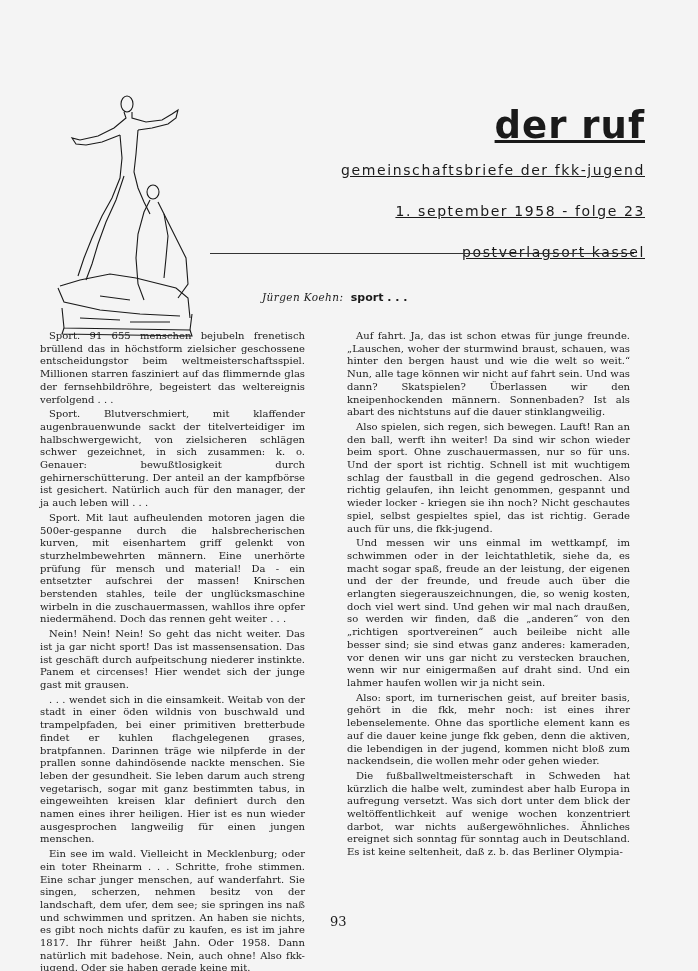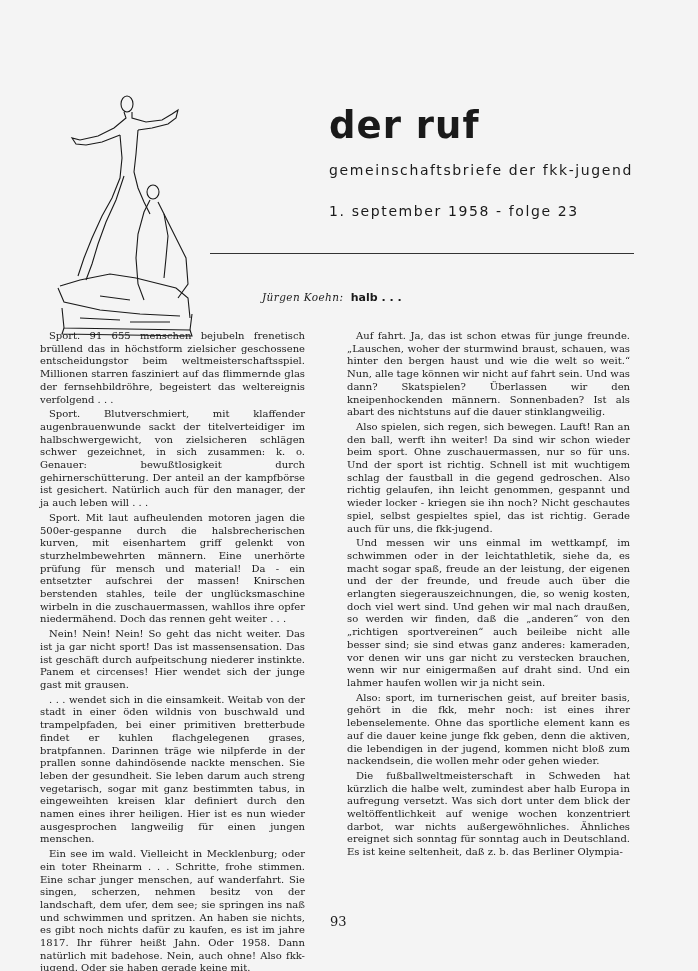--- a/index.html
+++ b/index.html
@@ -8,22 +8,23 @@
       background: #f4f4f4;
       position: relative;
       overflow: hidden;
       color: #1a1a1a;
       font-family: "DejaVu Serif", serif;
     }
     .statue {
       position: absolute; left: 40px; top: 88px; width: 170px; height: 256px;
     }
     .masthead {
-      position: absolute; right: 65px; top: 105px; 
+      position: absolute; right: 53px; top: 105px; text-align: right;
       font-family: "DejaVu Sans", sans-serif;
+      text-decoration: underline;
     }
     .title {
       font-weight: bold; font-size: 37px; letter-spacing: 1px;
       line-height: 42px; margin-bottom: 14px;
     }
     .subline {
       font-size: 14px; letter-spacing: 1.6px; line-height: 18px; margin-bottom: 23px;
     }
     .rule {
       position: absolute; left: 210px; top: 253px; width: 424px; height: 0;
@@ -74,26 +75,27 @@
   <path d="M18 200 L24 214 L60 222 L100 226 L140 228"></path>
   <path d="M22 220 L24 240 L150 242 L152 226"></path>
   <path d="M24 240 L22 246 L152 248 L150 242"></path>
   <path d="M40 230 L80 232 M90 234 L130 234 M60 208 L90 212"></path>
 </svg>
 
 <div class="masthead">
   <div class="title">der ruf</div>
   <div class="subline">gemeinschaftsbriefe der fkk-jugend</div>
   <div class="subline">1. september 1958 - folge 23</div>
+  <div class="subline">postverlagsort kassel</div>
 </div>
 <div class="rule"></div>
 
 <div class="byline">
   <span class="author">Jürgen Koehn:</span>
-  <span class="topic">halb . . .</span>
+  <span class="topic">sport . . .</span>
 </div>
 
 <div class="col left">
   <p>Sport. 91 655 menschen bejubeln frenetisch brüllend das in höchstform zielsicher geschossene entscheidungstor beim weltmeisterschaftsspiel. Millionen starren fasziniert auf das flimmernde glas der fernsehbildröhre, begeistert das weltereignis verfolgend . . .</p>
   <p>Sport. Blutverschmiert, mit klaffender augenbrauenwunde sackt der titelverteidiger im halbschwergewicht, von zielsicheren schlägen schwer gezeichnet, in sich zusammen: k. o. Genauer: bewußtlosigkeit durch gehirnerschütterung. Der anteil an der kampfbörse ist gesichert. Natürlich auch für den manager, der ja auch leben will . . .</p>
   <p>Sport. Mit laut aufheulenden motoren jagen die 500er-gespanne durch die halsbrecherischen kurven, mit eisenhartem griff gelenkt von sturzhelmbewehrten männern. Eine unerhörte prüfung für mensch und material! Da - ein entsetzter aufschrei der massen! Knirschen berstenden stahles, teile der unglücksmaschine wirbeln in die zuschauermassen, wahllos ihre opfer niedermähend. Doch das rennen geht weiter . . .</p>
   <p>Nein! Nein! Nein! So geht das nicht weiter. Das ist ja gar nicht sport! Das ist massensensation. Das ist geschäft durch aufpeitschung niederer instinkte. Panem et circenses! Hier wendet sich der junge gast mit grausen.</p>
   <p>. . . wendet sich in die einsamkeit. Weitab von der stadt in einer öden wildnis von buschwald und trampelpfaden, bei einer primitiven bretterbude findet er kuhlen flachgelegenen grases, bratpfannen. Darinnen träge wie nilpferde in der prallen sonne dahindösende nackte menschen. Sie leben der gesundheit. Sie leben darum auch streng vegetarisch, sogar mit ganz bestimmten tabus, in eingeweihten kreisen klar definiert durch den namen eines ihrer heiligen. Hier ist es nun wieder ausgesprochen langweilig für einen jungen menschen.</p>
   <p>Ein see im wald. Vielleicht in Mecklenburg; oder ein toter Rheinarm . . . Schritte, frohe stimmen. Eine schar junger menschen, auf wanderfahrt. Sie singen, scherzen, nehmen besitz von der landschaft, dem ufer, dem see; sie springen ins naß und schwimmen und spritzen. An haben sie nichts, es gibt noch nichts dafür zu kaufen, es ist im jahre 1817. Ihr führer heißt Jahn. Oder 1958. Dann natürlich mit badehose. Nein, auch ohne! Also fkk-jugend. Oder sie haben gerade keine mit.</p>
 </div>

